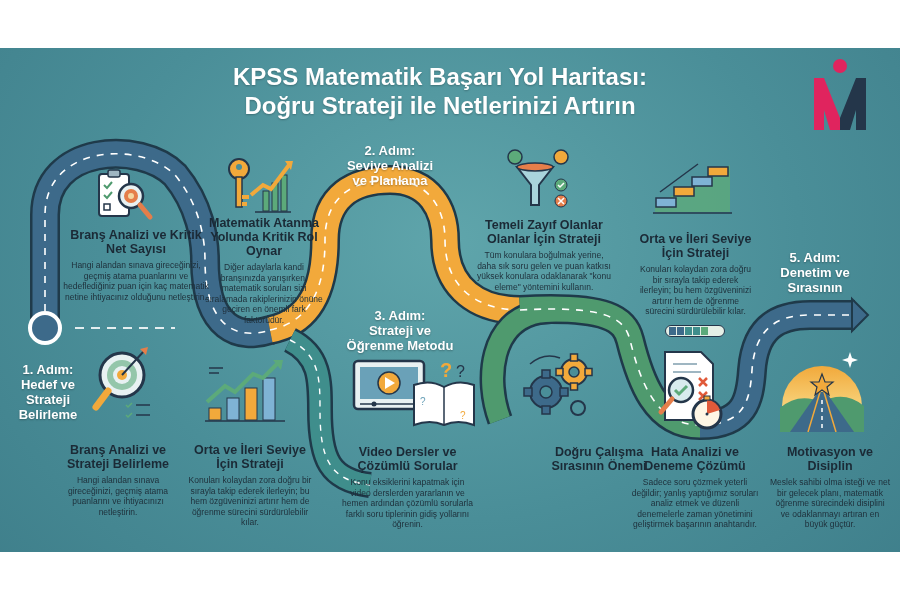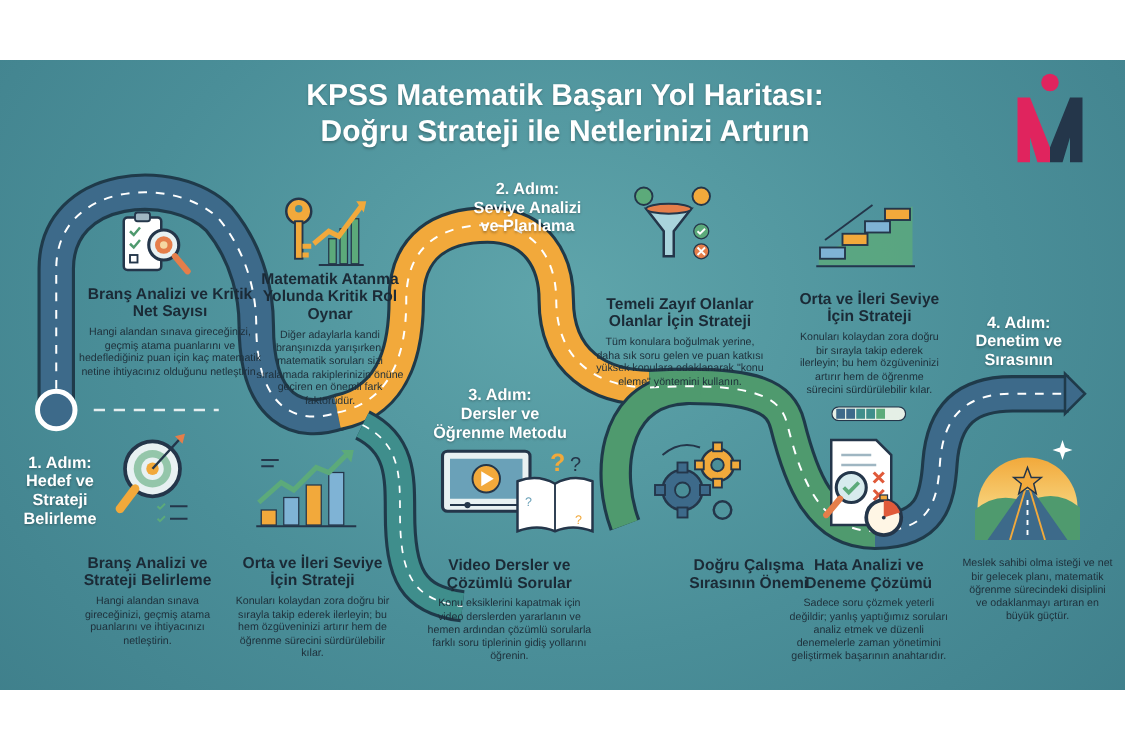--- a/index.html
+++ b/index.html
@@ -1,20 +1,20 @@
 <!DOCTYPE html>
 <html><head>
 <meta charset="utf-8">
 <style>
   html, body { margin:0; padding:0; }
   body { width:900px; height:600px; overflow:hidden; font-family:"Liberation Sans", sans-serif; }
   .canvas { position:relative; width:900px; height:600px; background: radial-gradient(ellipse at 50% 40%, #5fa5ab 0%, #4a8e98 55%, #3e7e8a 100%); overflow:hidden; }
   .frame-top { position:absolute; left:0; top:0; width:900px; height:48px; background:#ffffff; }
   .frame-bottom { position:absolute; left:0; top:552px; width:900px; height:48px; background:#ffffff; }
-  .title { position:absolute; left:0; top:62px; width:880px; text-align:center; color:#ffffff; font-weight:700; font-size:24px; line-height:29px; text-shadow:0 1px 2px rgba(0,0,0,0.25);margin-left:12px; }
+  .title { position:absolute; left:0; top:62px; width:880px; text-align:center; color:#ffffff; font-weight:700; font-size:24px; line-height:29px; text-shadow:0 1px 2px rgba(0,0,0,0.25); }
   .logo { position:absolute; left:812px; top:58px; width:56px; height:72px; }
   svg.roads { position:absolute; left:0; top:0; }
   .step { position:absolute; color:#ffffff; font-weight:700; font-size:13px; line-height:15px; text-align:center; text-shadow:0 1px 2px rgba(0,0,0,0.3); }
   .card { position:absolute; text-align:center; color:#1e2f3a; }
   .card .h { font-weight:700; font-size:12.5px; line-height:14px; margin-bottom:4px; color:#1b2a36; }
   .card .b { font-size:8.5px; line-height:10.5px; color:#1e2f3a; }
   .icon { position:absolute; }
 </style>
 </head>
 <body>
@@ -62,32 +62,32 @@
     <circle cx="45" cy="328" r="15" fill="#3d6a8a" stroke="#ffffff" stroke-width="4"></circle>
     <line x1="75" y1="328" x2="175" y2="328" stroke="#ffffff" stroke-width="2" stroke-dasharray="9,7" opacity="0.85"></line>
   </svg>
 
   <div class="step" style="left:8px; top:362px; width:80px;">
     <div>1. Adım:</div>
     <div>Hedef ve</div>
     <div>Strateji</div>
     <div>Belirleme</div>
   </div>
-  <div class="step" style="left:340px; top:143px; width:100px;margin-left:32px;">
+  <div class="step" style="left:340px; top:143px; width:100px;">
     <div>2. Adım:</div>
     <div>Seviye Analizi</div>
     <div>ve Planlama</div>
   </div>
   <div class="step" style="left:340px; top:308px; width:120px;">
     <div>3. Adım:</div>
-    <div>Dersler ve</div>
+    <div>Strateji ve</div>
     <div>Öğrenme Metodu</div>
   </div>
   <div class="step" style="left:770px; top:250px; width:90px;">
-    <div>4. Adım:</div>
+    <div>5. Adım:</div>
     <div>Denetim ve</div>
     <div>Sırasının</div>
   </div>
 
   <svg class="icon" style="left:95px; top:168px;" width="62" height="56" viewBox="0 0 62 56">
     <rect x="4" y="6" width="30" height="42" rx="3" fill="#ffffff" stroke="#24364a" stroke-width="2"></rect>
     <rect x="13" y="2" width="12" height="7" rx="2" fill="#9fb6c2" stroke="#24364a" stroke-width="1.5"></rect>
     <path d="M9,17 l3,3 l5,-6 M9,27 l3,3 l5,-6" stroke="#4f9a6e" stroke-width="2" fill="none"></path>
     <rect x="9" y="36" width="6" height="6" fill="none" stroke="#24364a" stroke-width="1.5"></rect>
     <circle cx="36" cy="28" r="12" fill="#e8f1f2" stroke="#24364a" stroke-width="2.5"></circle>
@@ -129,21 +129,21 @@
   </svg>
 
   <div class="card" style="left:62px; top:228px; width:148px;">
     <div class="h">Branş Analizi ve Kritik Net Sayısı</div>
     <div class="b">Hangi alandan sınava gireceğinizi, geçmiş atama puanlarını ve hedeflediğiniz puan için kaç matematik netine ihtiyacınız olduğunu netleştirin.</div>
   </div>
   <div class="card" style="left:203px; top:216px; width:122px;">
     <div class="h">Matematik Atanma Yolunda Kritik Rol Oynar</div>
     <div class="b">Diğer adaylarla kandi branşınızda yarışırken, matematik soruları sizi sıralamada rakiplerinizin önüne geçiren en önemli fark faktörüdür.</div>
   </div>
-  <div class="card" style="left:474px; top:236px; width:140px;">
+  <div class="card" style="left:474px; top:218px; width:140px;">
     <div class="h">Temeli Zayıf Olanlar Olanlar İçin Strateji</div>
     <div class="b">Tüm konulara boğulmak yerine, daha sık soru gelen ve puan katkısı yüksek konulara odaklanarak "konu eleme" yöntemini kullanın.</div>
   </div>
   <div class="card" style="left:638px; top:232px; width:115px;">
     <div class="h">Orta ve İleri Seviye İçin Strateji</div>
     <div class="b">Konuları kolaydan zora doğru bir sırayla takip ederek ilerleyin; bu hem özgüveninizi artırır hem de öğrenme sürecini sürdürülebilir kılar.</div>
   </div>
 
   <svg class="icon" style="left:665px; top:325px;" width="60" height="12" viewBox="0 0 60 12">
     <rect x="0.5" y="0.5" width="59" height="11" rx="5.5" fill="#e5efe6" stroke="#24364a" stroke-width="1"></rect>
@@ -258,15 +258,16 @@
     <div class="b">Konu eksiklerini kapatmak için video derslerden yararlanın ve hemen ardından çözümlü sorularla farklı soru tiplerinin gidiş yollarını öğrenin.</div>
   </div>
   <div class="card" style="left:500px; top:445px; width:120px;margin-left:39px;">
     <div class="h">Doğru Çalışma Sırasının Önemi</div>
   </div>
   <div class="card" style="left:630px; top:445px; width:130px;">
     <div class="h">Hata Analizi ve Deneme Çözümü</div>
     <div class="b">Sadece soru çözmek yeterli değildir; yanlış yaptığımız soruları analiz etmek ve düzenli denemelerle zaman yönetimini geliştirmek başarının anahtarıdır.</div>
   </div>
   <div class="card" style="left:770px; top:445px; width:120px;">
+    <div class="h">Motivasyon ve Disiplin</div>
     <div class="b">Meslek sahibi olma isteği ve net bir gelecek planı, matematik öğrenme sürecindeki disiplini ve odaklanmayı artıran en büyük güçtür.</div>
   </div>
 </div>
 
 </body></html>

